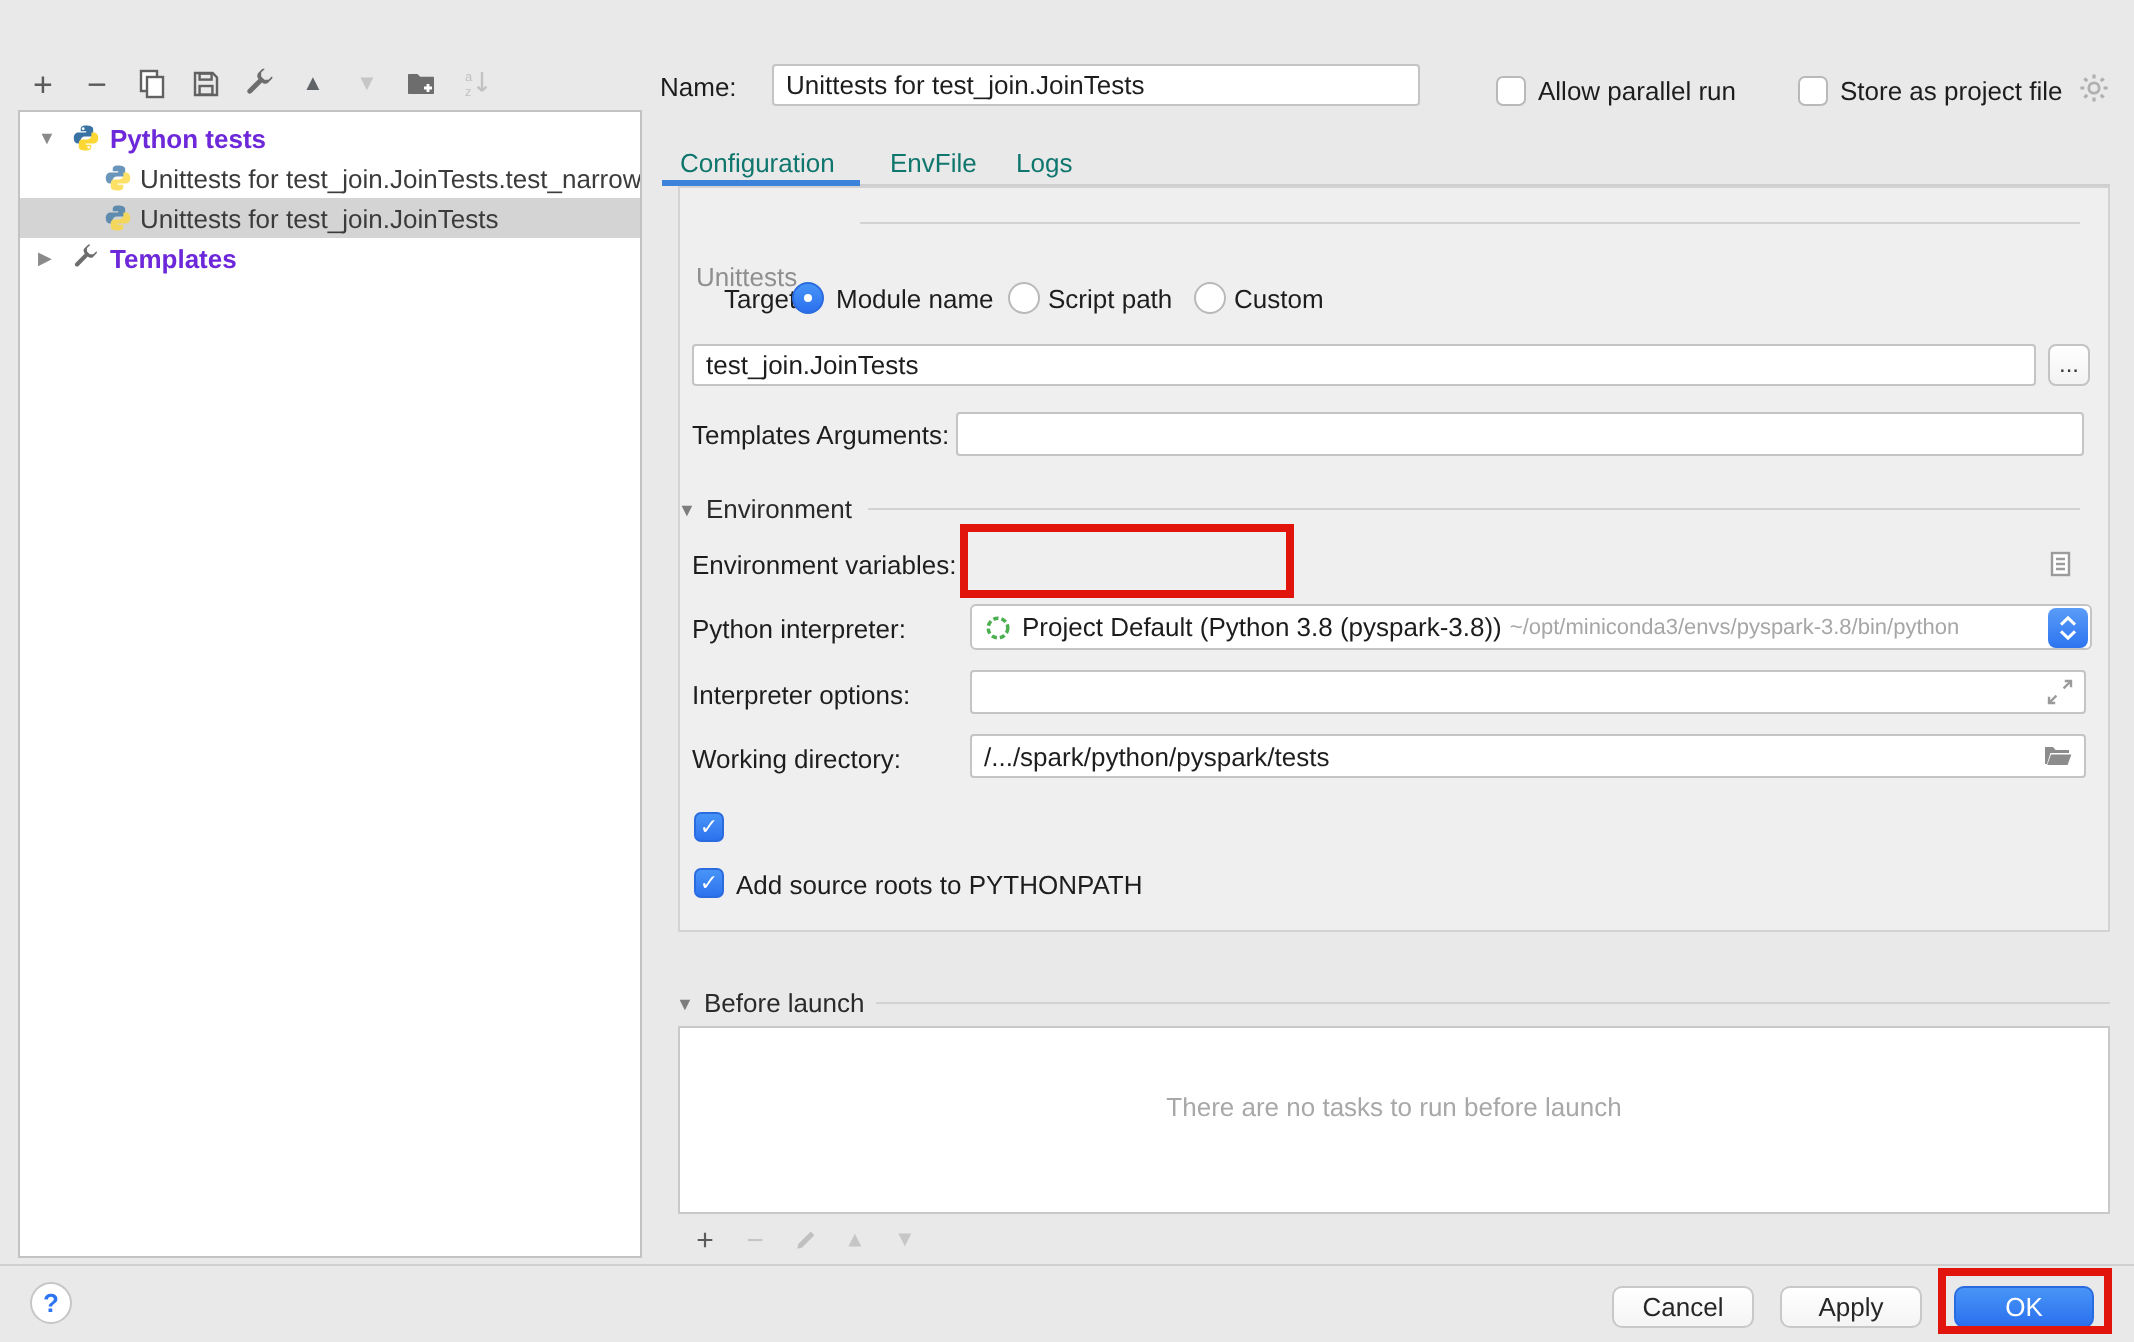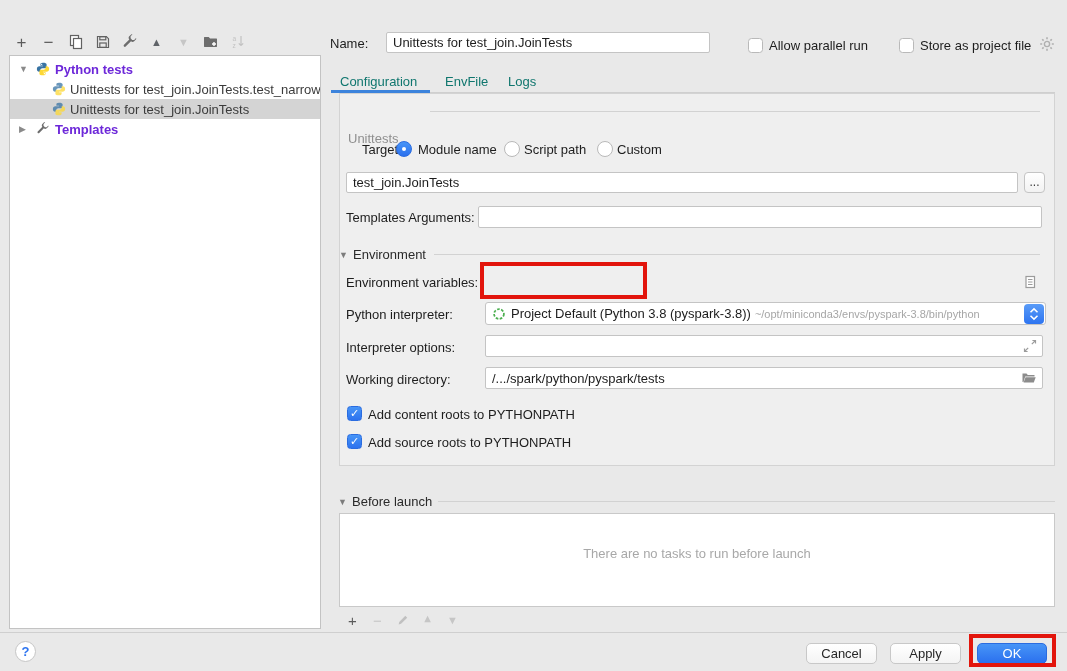--- a/index.html
+++ b/index.html
@@ -258,21 +258,20 @@
   </svg>
 
   <span class="lbl" style="left:346px; top:372px;">Working directory:</span>
   <input class="field" style="left: 485px; top: 367px; width: 558px; height: 22px; padding-right: 24px;" value="/.../spark/python/pyspark/tests">
   <svg class="field-icon" style="left:1021px; top:370px;" viewBox="0 0 16 16">
     <path d="M1.5 3.5h4l1.3 1.5h6.7v1.5H4.2L2.5 12h-1z" fill="#8c8c8c"></path>
     <path d="M4.5 7.2h10.2l-1.9 5.3H2.6z" fill="#8c8c8c"></path>
   </svg>
 
   <span class="checkbox on" style="left:347px; top:406px;">✓</span>
-  <span class="lbl" style="left:368px; top:407px;">Add content roots to PYTHONPATH</span>
   <span class="checkbox on" style="left:347px; top:434px;">✓</span>
   <span class="lbl" style="left:368px; top:435px;">Add source roots to PYTHONPATH</span>
 
   <span class="sec-arrow" style="left:338px; top:497px;">▼</span>
   <span class="sec-head" style="left:352px; top:494px;">Before launch</span>
   <div class="hline" style="left:438px; top:501px; width:617px;"></div>
 
   <div class="blpanel">
     <div class="empty">There are no tasks to run before launch</div>
   </div>

